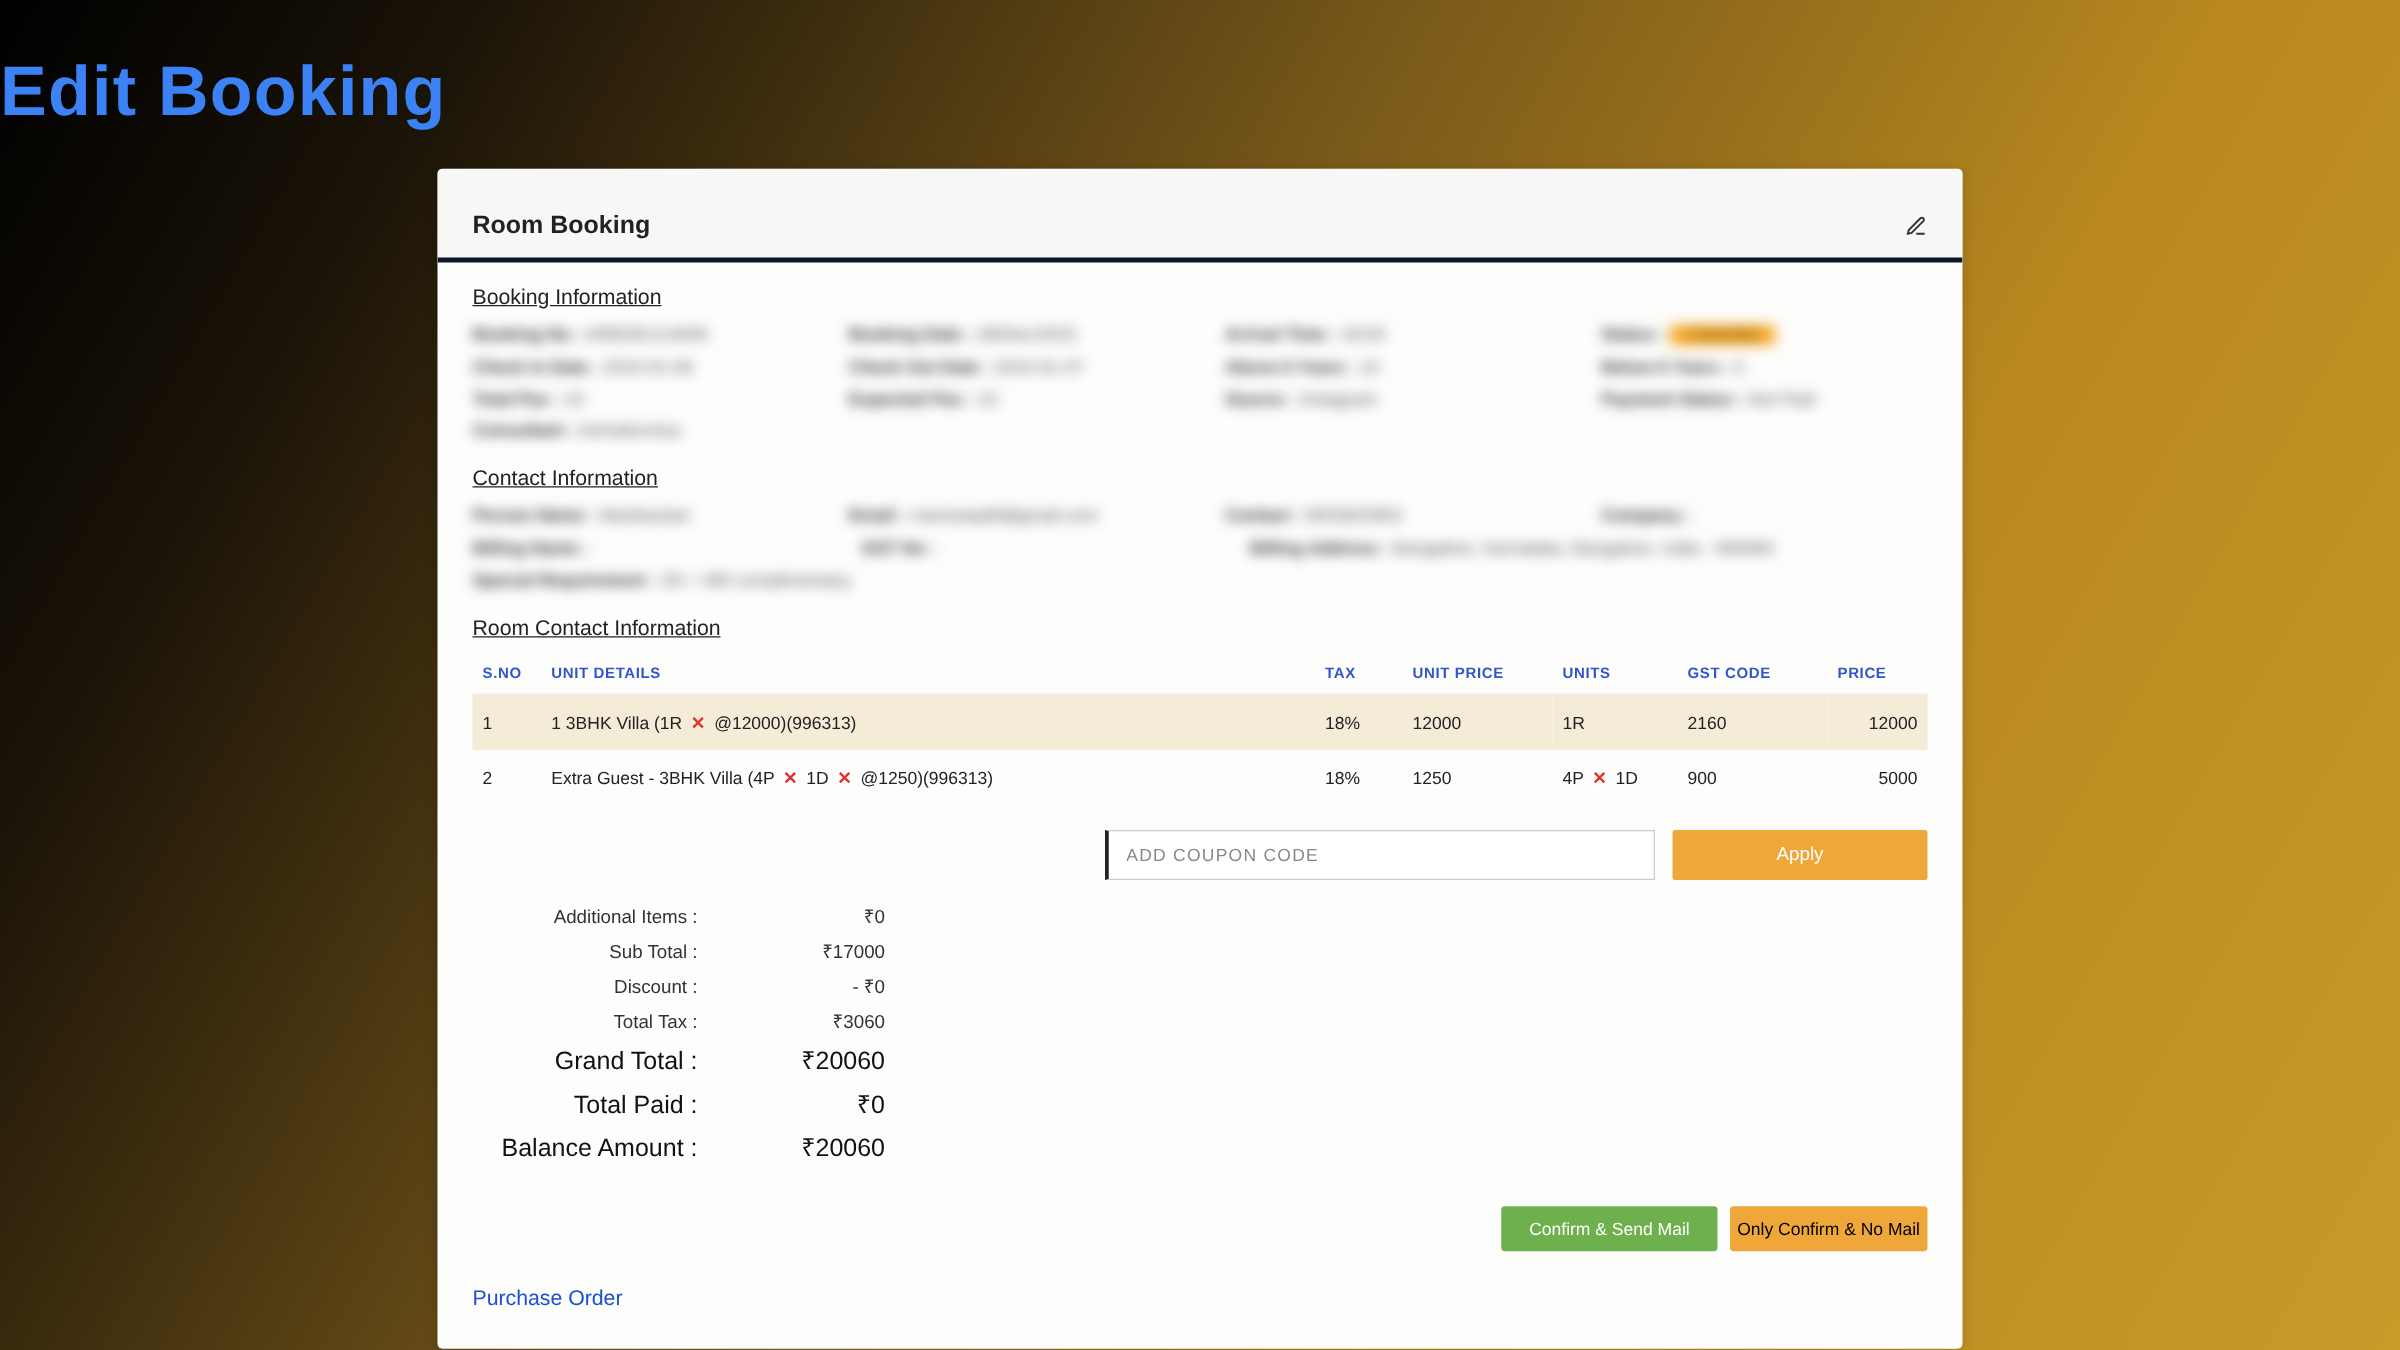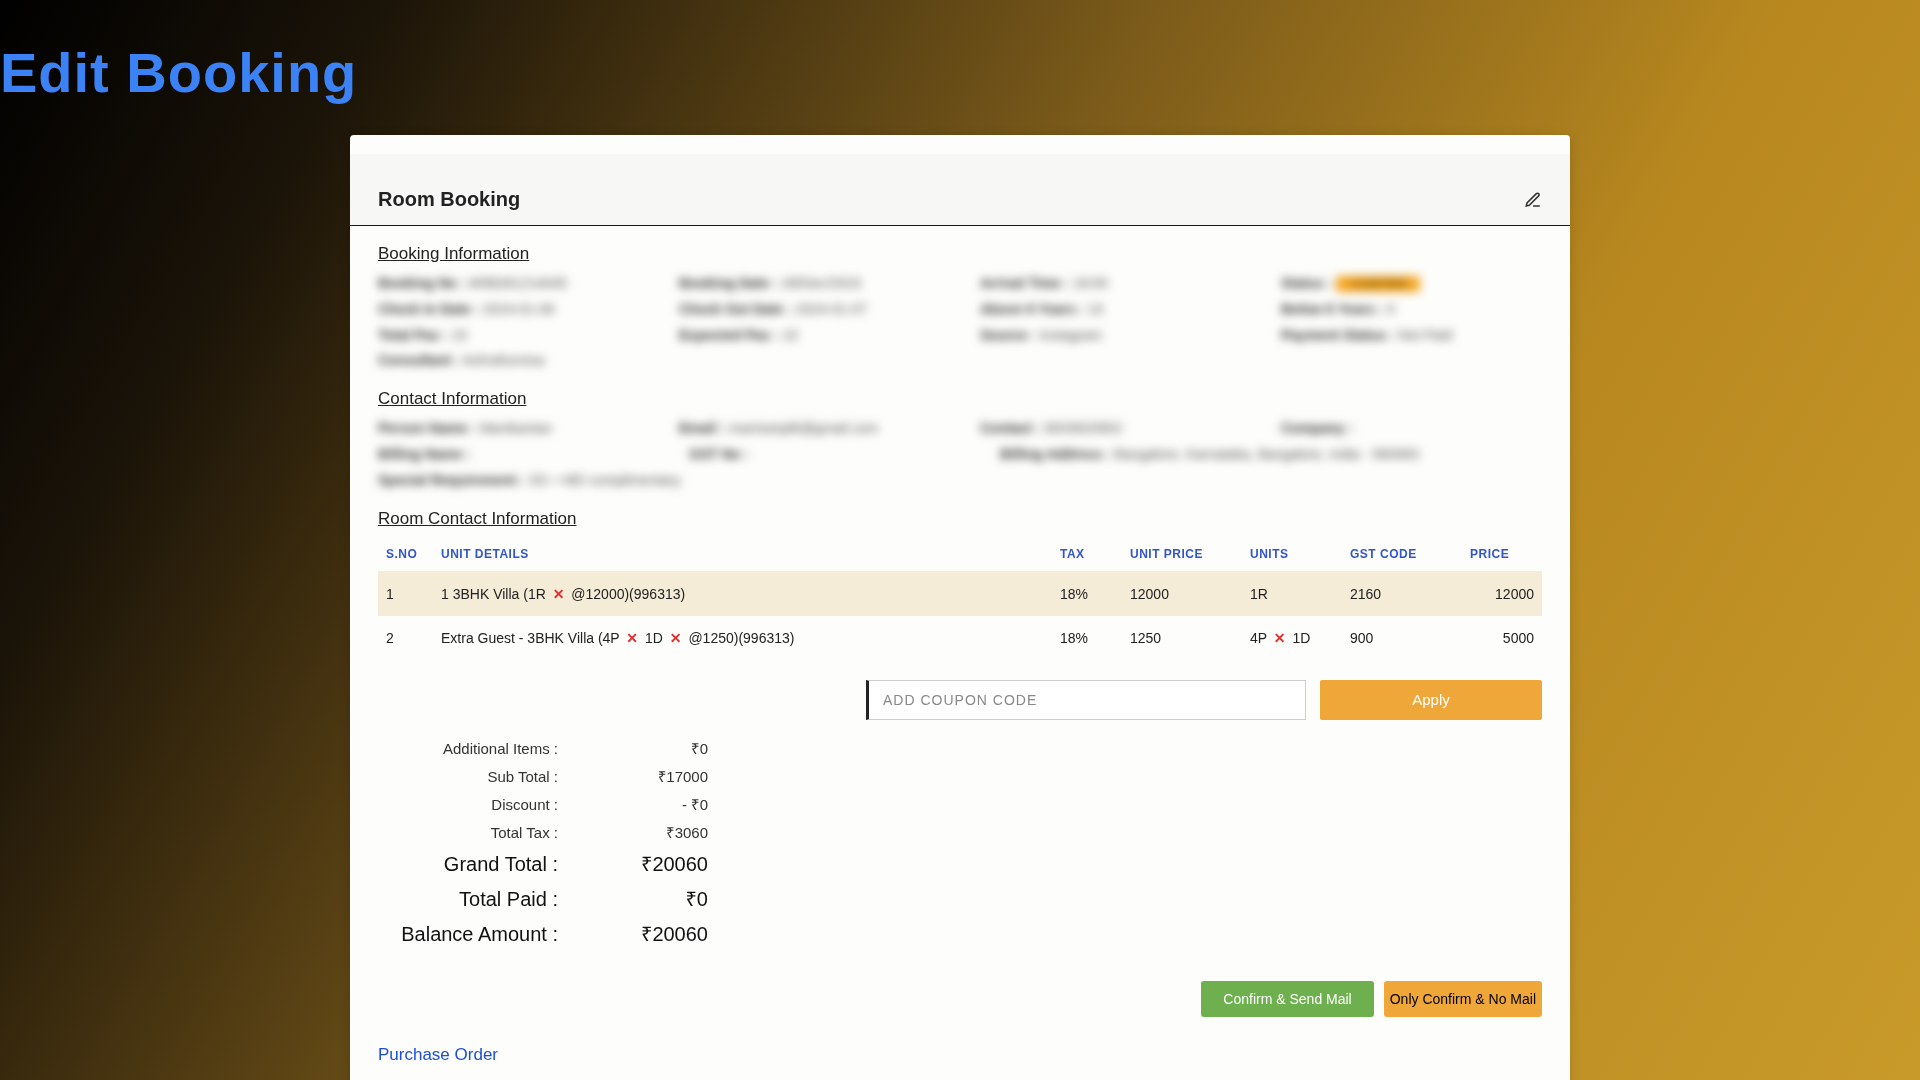--- a/index.html
+++ b/index.html
@@ -24,23 +24,22 @@
   background: #fdfdfb;
   border-radius: 4px;
   box-shadow: 0 2px 12px rgba(0,0,0,0.15);
   overflow: hidden;
 }
 .card-header {
   display: flex;
   justify-content: space-between;
   align-items: center;
   padding: 34px 28px 14px;
-  border-bottom: 1px solid #0f172a;
+  border-bottom: 4px solid #0f172a;
   background: #f7f7f5;
-  margin-top: 19px;
 }
 .card-header-title {
   font-size: 20px;
   font-weight: 600;
   color: #222;
 }
 .edit-icon {
   width: 18px;
   height: 18px;
   display: flex;
@@ -124,21 +123,21 @@
   padding: 11px 14px;
   font-size: 14px;
   letter-spacing: 1px;
   border: 1px solid #ccc;
   border-left: 3px solid #222;
   color: #666;
   font-family: inherit;
 }
 .coupon-input::placeholder { color: #888; letter-spacing: 1px; }
 .apply-btn {
-  width: 222px;
+  width: 204px;
   background: #f0a73a;
   color: #fff;
   border: none;
   font-size: 15px;
   font-weight: 500;
   cursor: pointer;
   border-radius: 2px;
 }
 .totals {
   margin-top: 14px;

